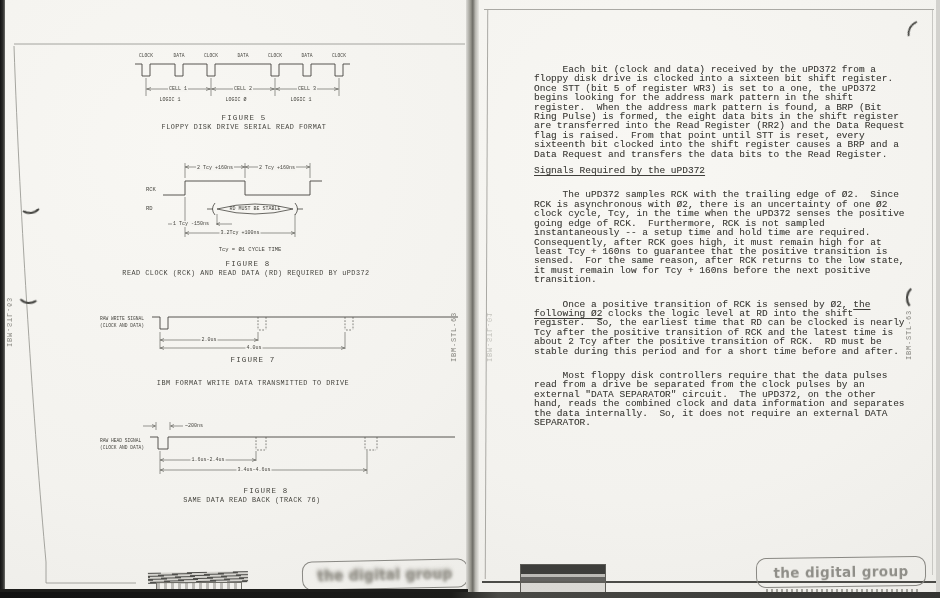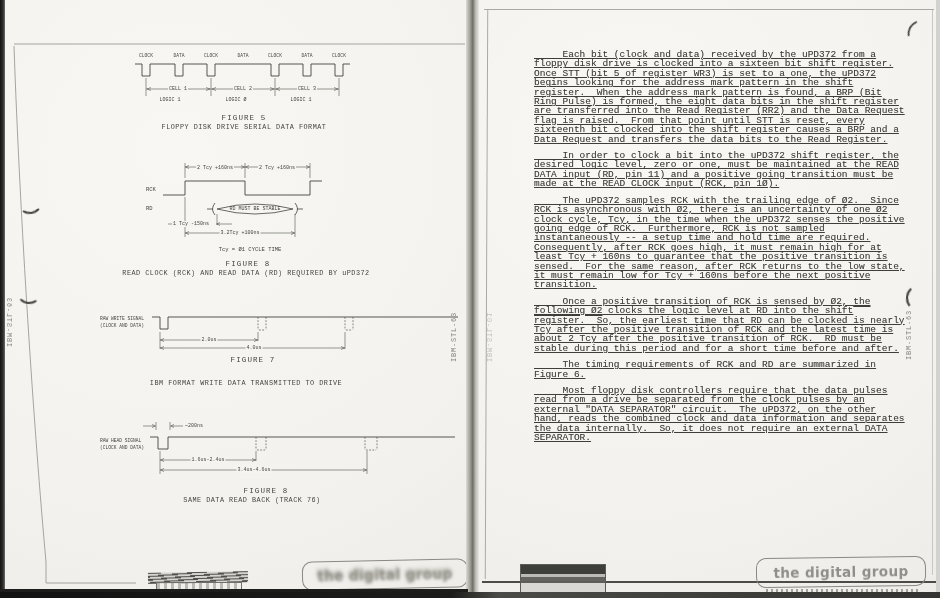--- a/index.html
+++ b/index.html
@@ -24,21 +24,21 @@
   .t46{font-size:4.6px;}
   .t5{font-size:5px;}
   .t55{font-size:5.5px;}
   .t68{font-size:6.8px;letter-spacing:0.5px;}
   .t75{font-size:7.5px;letter-spacing:1.1px;}
   .bgp{background:#f5f4f0;padding:0 1px;}
   
   .body-text{position:absolute;left:56px;top:50px;width:382px;
         font-size:9.5px;line-height:9.4px;color:#3f3e3a;
         text-shadow:0 0 0.5px rgba(55,55,50,0.35);}
-  .para{white-space:pre-wrap;margin:0 0 7px 0;text-decoration:underline;}
+  .para{white-space:pre-wrap;margin:15px 0 7px 0;}
   .heading{white-space:pre-wrap;margin:5px 0 8px 0;text-decoration:underline;text-underline-offset:1.5px;}
   .uline{text-decoration:underline;text-underline-offset:1.5px;}
   
   .vstamp{position:absolute;width:70px;height:10px;text-align:center;
         transform:rotate(-90deg);font-size:7px;letter-spacing:0.8px;color:#85847e;}
   .vstamp.bleed{transform:rotate(-90deg) scaleY(-1);color:#c3c2bc;}
   .vstamp.edge{transform:rotate(-90deg) scaleY(-1);color:#77766f;opacity:0.85;}
   .cr{position:absolute;border:2.6px solid transparent;border-bottom-color:#454541;
         border-radius:50%;filter:blur(0.4px);}
   .smudge-a{position:absolute;left:144px;top:572px;width:100px;height:11px;
@@ -121,39 +121,39 @@
     <span class="ft t46 ctr" style="left:271px;top:53px">CLOCK</span>
     <span class="ft t46 ctr" style="left:303px;top:53px">DATA</span>
     <span class="ft t46 ctr" style="left:335px;top:53px">CLOCK</span>
     <span class="ft t5 ctr bgp" style="left:174px;top:85.5px">CELL 1</span>
     <span class="ft t5 ctr bgp" style="left:239px;top:85.5px">CELL 2</span>
     <span class="ft t5 ctr bgp" style="left:303px;top:85.5px">CELL 3</span>
     <span class="ft t5 ctr" style="left:166px;top:97px">LOGIC 1</span>
     <span class="ft t5 ctr" style="left:232px;top:97px">LOGIC Ø</span>
     <span class="ft t5 ctr" style="left:297px;top:97px">LOGIC 1</span>
     <span class="ft t75 ctr" style="left:240px;top:114px">FIGURE 5</span>
-    <span class="ft t68 ctr" style="left:240px;top:123px">FLOPPY DISK DRIVE SERIAL DATA FORMAT</span>
+    <span class="ft t68 ctr" style="left:240px;top:123px">FLOPPY DISK DRIVE SERIAL READ FORMAT</span>
 
     <span class="ft t5 ctr bgp" style="left:211px;top:164.5px">2 Tcy +160ns</span>
     <span class="ft t5 ctr bgp" style="left:273px;top:164.5px">2 Tcy +160ns</span>
     <span class="ft t55" style="left:142px;top:186px">RCK</span>
     <span class="ft t55" style="left:142px;top:205px">RD</span>
     <span class="ft t5 ctr" style="left:251px;top:206px">RD MUST BE STABLE</span>
     <span class="ft t5 ctr bgp" style="left:187px;top:220.5px">1 Tcy -150ns</span>
     <span class="ft t5 ctr bgp" style="left:236px;top:229.5px">3.2Tcy +100ns</span>
     <span class="ft t55 ctr" style="left:246px;top:246px">Tcy = Ø1 CYCLE TIME</span>
     <span class="ft t75 ctr" style="left:244px;top:260px">FIGURE 8</span>
     <span class="ft t68 ctr" style="left:242px;top:269px">READ CLOCK (RCK) AND READ DATA (RD) REQUIRED BY uPD372</span>
 
     <span class="ft t46" style="left:96px;top:316px">RAW WRITE SIGNAL</span>
     <span class="ft t46" style="left:96px;top:322.5px">(CLOCK AND DATA)</span>
     <span class="ft t5 ctr bgp" style="left:205px;top:336.5px">2.0us</span>
     <span class="ft t5 ctr bgp" style="left:250px;top:344.5px">4.0us</span>
     <span class="ft t75 ctr" style="left:249px;top:356px">FIGURE 7</span>
-    <span class="ft t68 ctr" style="left:242px;top:379px">IBM FORMAT WRITE DATA TRANSMITTED TO DRIVE</span>
+    <span class="ft t68 ctr" style="left:249px;top:379px">IBM FORMAT WRITE DATA TRANSMITTED TO DRIVE</span>
 
     <span class="ft t5" style="left:181px;top:423px">~200ns</span>
     <span class="ft t46" style="left:96px;top:438px">RAW HEAD SIGNAL</span>
     <span class="ft t46" style="left:96px;top:444.5px">(CLOCK AND DATA)</span>
     <span class="ft t5 ctr bgp" style="left:204px;top:456.5px">1.6us-2.4us</span>
     <span class="ft t5 ctr bgp" style="left:250px;top:466.5px">3.4us-4.6us</span>
     <span class="ft t75 ctr" style="left:262px;top:487px">FIGURE 8</span>
     <span class="ft t68 ctr" style="left:248px;top:496px">SAME DATA READ BACK (TRACK 76)</span>
 
     <span class="vstamp" style="left:416px;top:332px">IBM-STL-63</span>
@@ -180,42 +180,37 @@
       <div class="para">     Each bit (clock and data) received by the uPD372 from a
 floppy disk drive is clocked into a sixteen bit shift register.
 Once STT (bit 5 of register WR3) is set to a one, the uPD372
 begins looking for the address mark pattern in the shift
 register.  When the address mark pattern is found, a BRP (Bit
 Ring Pulse) is formed, the eight data bits in the shift register
 are transferred into the Read Register (RR2) and the Data Request
 flag is raised.  From that point until STT is reset, every
 sixteenth bit clocked into the shift register causes a BRP and a
 Data Request and transfers the data bits to the Read Register.</div>
-      <div class="para">     In order to clock a bit into the uPD372 shift register, the
-desired logic level, zero or one, must be maintained at the READ
-DATA input (RD, pin 11) and a positive going transition must be
-made at the READ CLOCK input (RCK, pin 1Ø).</div>
+      <div class="heading">Signals Required by the uPD372</div>
       <div class="para">     The uPD372 samples RCK with the trailing edge of Ø2.  Since
 RCK is asynchronous with Ø2, there is an uncertainty of one Ø2
 clock cycle, Tcy, in the time when the uPD372 senses the positive
 going edge of RCK.  Furthermore, RCK is not sampled
 instantaneously -- a setup time and hold time are required.
 Consequently, after RCK goes high, it must remain high for at
 least Tcy + 160ns to guarantee that the positive transition is
 sensed.  For the same reason, after RCK returns to the low state,
 it must remain low for Tcy + 160ns before the next positive
 transition.</div>
       <div class="para"><span>     Once a positive transition of RCK is sensed by Ø2, </span><span class="uline">the
 following Ø2</span><span> clocks the logic level at RD into the shift
 register.  So, the earliest time that RD can be clocked is nearly
 Tcy after the positive transition of RCK and the latest time is
 about 2 Tcy after the positive transition of RCK.  RD must be
 stable during this period and for a short time before and after.</span></div>
-      <div class="para">     The timing requirements of RCK and RD are summarized in
-Figure 6.</div>
       <div class="para">     Most floppy disk controllers require that the data pulses
 read from a drive be separated from the clock pulses by an
 external "DATA SEPARATOR" circuit.  The uPD372, on the other
 hand, reads the combined clock and data information and separates
 the data internally.  So, it does not require an external DATA
 SEPARATOR.</div>
     </div>
 
     <span class="vstamp" style="left:397px;top:330px">IBM-STL-63</span>
     <span class="vstamp bleed" style="left:-25px;top:332px">IBM-STL-01</span>

